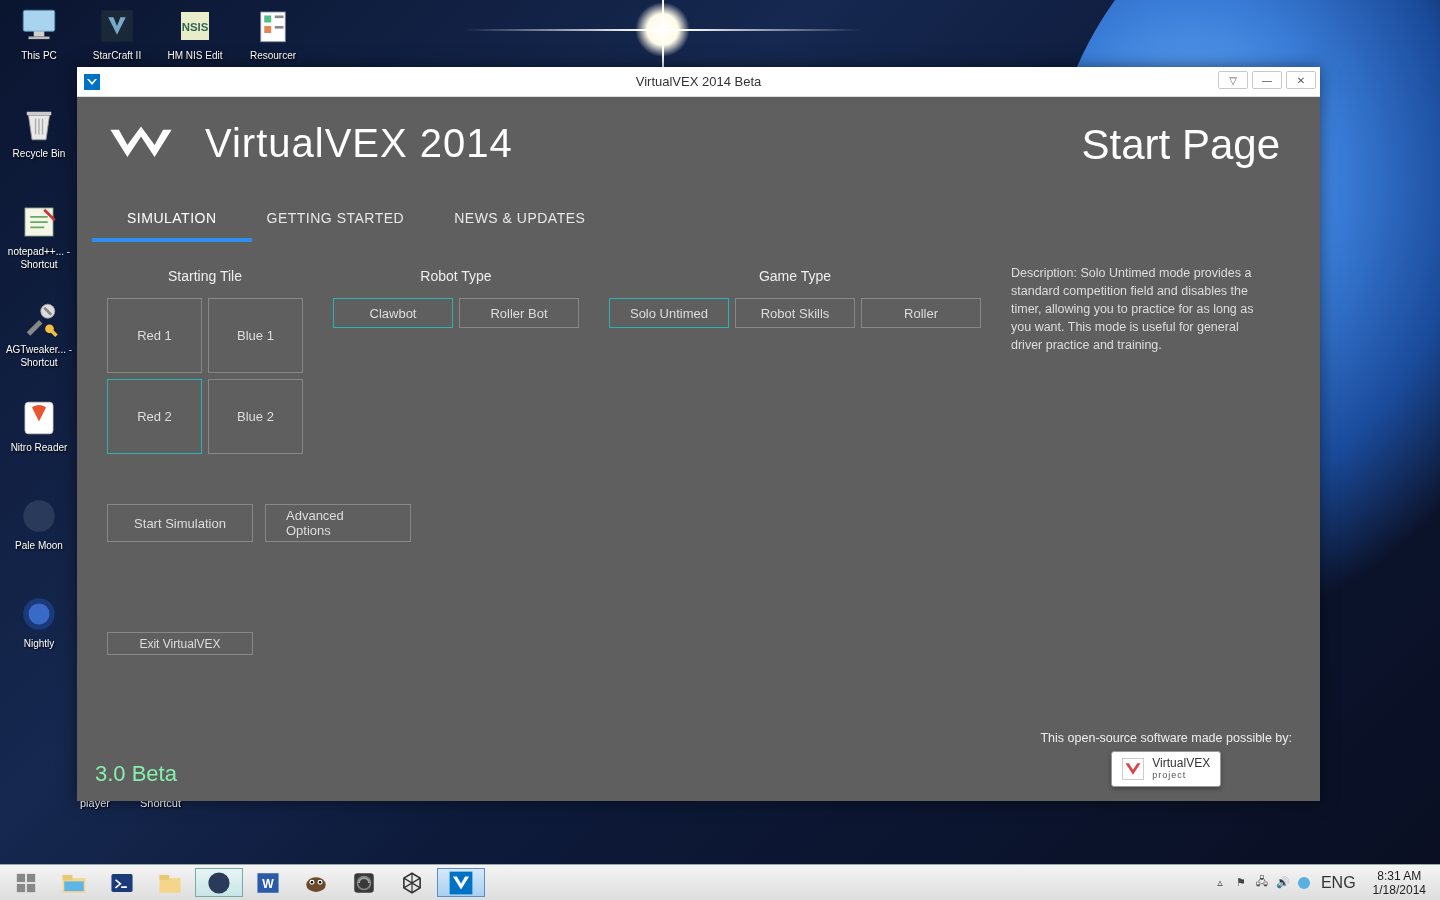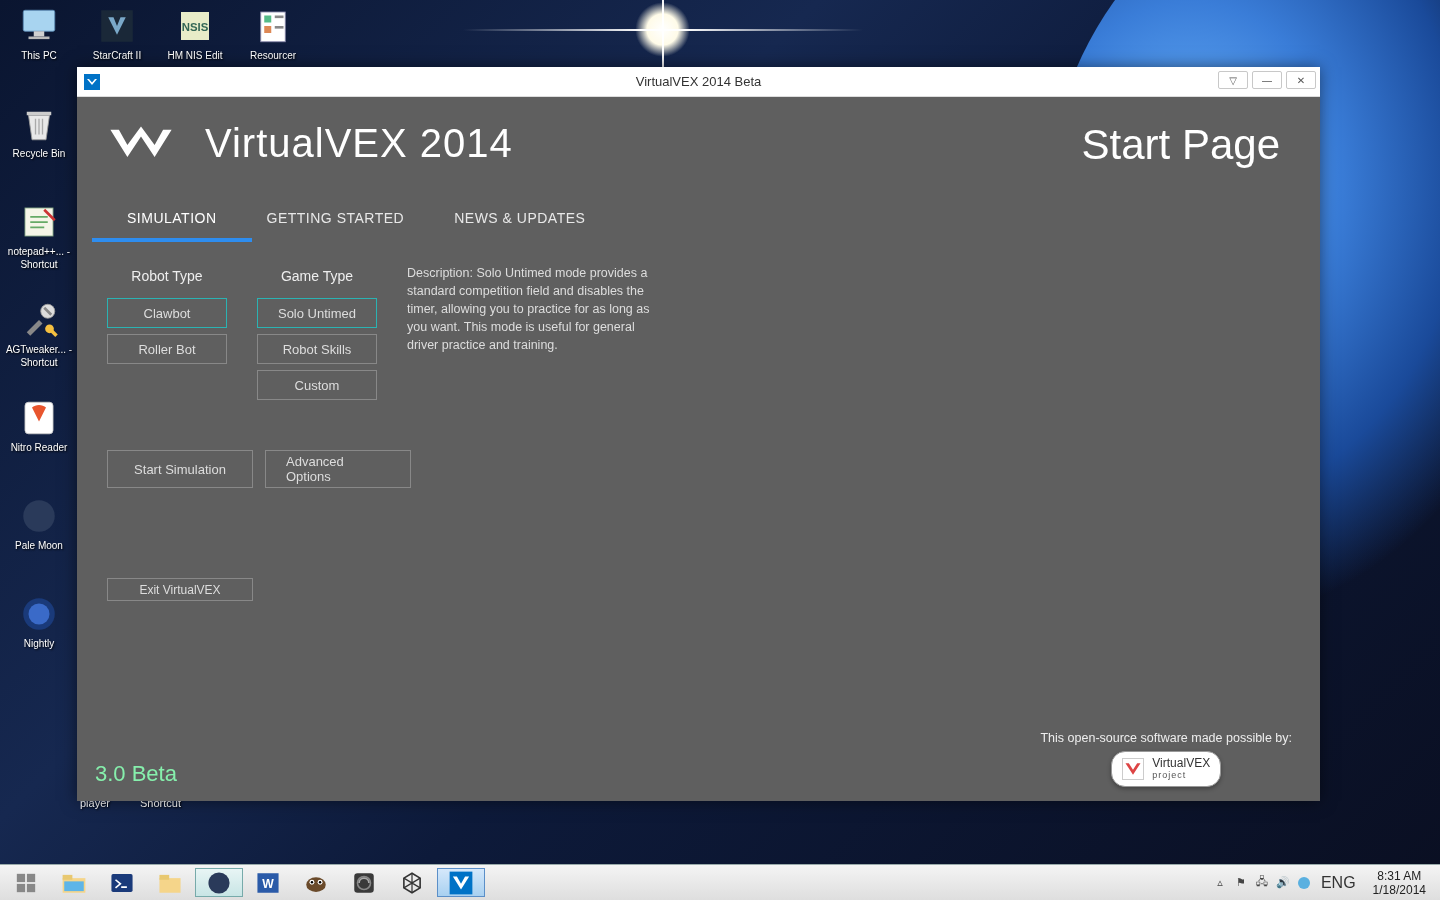--- a/index.html
+++ b/index.html
@@ -36,34 +36,34 @@
 .tab{font-size:14px;font-weight:400;letter-spacing:.5px;color:#e8e8e8;padding-bottom:12px;cursor:pointer;position:relative}
 .tab.active{color:#fff}
 .tab.active::after{content:"";position:absolute;left:-35px;right:-35px;bottom:-4px;height:4px;background:#2e8def}
 
 .sim-area{margin-top:30px;display:flex;gap:30px}
 .col{display:flex;flex-direction:column;align-items:center}
 .col-title{font-size:14px;font-weight:400;margin-bottom:14px;color:#eee}
 .tile-grid{display:grid;grid-template-columns:1fr 1fr;gap:6px}
 .tile{width:95px;height:75px;border:1px solid #888;display:flex;align-items:center;justify-content:center;font-size:13px;color:#ddd;cursor:pointer}
 .tile.selected{border:1px solid #2bb3b3}
-.opt-list{display:flex;flex-direction:column;gap:6px}
+.opt-list{display:flex;flex-direction:row;gap:6px}
 .opt{width:120px;height:30px;border:1px solid #888;display:flex;align-items:center;justify-content:center;font-size:13px;color:#ddd;cursor:pointer}
 .opt.selected{border:1px solid #2bb3b3}
 .desc{max-width:250px;font-size:12.5px;line-height:18px;color:#ddd;margin-top:-4px}
 
 .bottom-btns{margin-top:50px;display:flex;gap:12px}
 .btn{height:38px;padding:0 20px;border:1px solid #888;display:flex;align-items:center;justify-content:center;font-size:13px;color:#ddd;cursor:pointer}
 .btn.wide{width:146px}
 .exit-row{margin-top:90px}
 .exit-btn{width:146px;height:23px;border:1px solid #888;display:flex;align-items:center;justify-content:center;font-size:12px;color:#ddd;cursor:pointer}
 
 .version{position:absolute;bottom:14px;left:18px;font-size:22px;font-weight:300;color:#86efac}
 .sponsor{position:absolute;bottom:14px;right:28px;text-align:center;font-size:12.5px;color:#eee}
-.sponsor-badge{margin-top:6px;display:inline-flex;align-items:center;gap:8px;background:#fff;border:1px solid #999;padding:5px 10px;border-radius:14px;color:#333;font-size:12px;box-shadow:0 2px 4px rgba(0,0,0,.3)}
+.sponsor-badge{margin-top:6px;display:inline-flex;align-items:center;gap:8px;background:#fff;border:1px solid #999;padding:5px 10px;border-radius:3px;color:#333;font-size:12px;box-shadow:0 2px 4px rgba(0,0,0,.3)}
 .sponsor-badge .vvico{width:22px;height:22px;background:#fff;border:1px solid #ccc;display:flex;align-items:center;justify-content:center}
 .sponsor-badge .txt{line-height:12px;text-align:left}
 .sponsor-badge .txt .l2{font-size:9px;letter-spacing:1px;color:#555}
 
 
 .taskbar{position:absolute;bottom:0;left:0;right:0;height:36px;background:linear-gradient(#f4f4f4,#dedede);border-top:1px solid #9aa;display:flex;align-items:stretch;padding-left:2px}
 .start{width:48px;display:flex;align-items:center;justify-content:center;cursor:pointer}
 .tbitem{width:48px;display:flex;align-items:center;justify-content:center;cursor:pointer;border-right:0}
 .tbitem.running{border:1px solid #7aa;background:linear-gradient(#e8f5f5,#c8e5e5);margin:3px 1px}
 .tbitem.active{border:1px solid #5b8fc8;background:linear-gradient(#d5e8fb,#a8d0f0);margin:3px 1px}
@@ -222,32 +222,41 @@
     <div class="page-title">Start Page</div>
 
     <div class="tabs">
       <div class="tab active">SIMULATION</div>
       <div class="tab">GETTING STARTED</div>
       <div class="tab">NEWS &amp; UPDATES</div>
     </div>
 
     <div class="sim-area">
       <div class="col">
+        <div class="col-title">Starting Tile</div>
+        <div class="tile-grid">
+          <div class="tile">Red 1</div>
+          <div class="tile">Blue 1</div>
+          <div class="tile selected">Red 2</div>
+          <div class="tile">Blue 2</div>
+        </div>
+      </div>
+      <div class="col">
         <div class="col-title">Robot Type</div>
         <div class="opt-list">
           <div class="opt selected">Clawbot</div>
           <div class="opt">Roller Bot</div>
         </div>
       </div>
       <div class="col">
         <div class="col-title">Game Type</div>
         <div class="opt-list">
           <div class="opt selected">Solo Untimed</div>
           <div class="opt">Robot Skills</div>
-          <div class="opt">Custom</div>
+          <div class="opt">Roller</div>
         </div>
       </div>
       <div class="desc">Description: Solo Untimed mode provides a standard competition field and disables the timer, allowing you to practice for as long as you want. This mode is useful for general driver practice and training.</div>
     </div>
 
     <div class="bottom-btns">
       <div class="btn wide">Start Simulation</div>
       <div class="btn wide">Advanced Options</div>
     </div>
 

